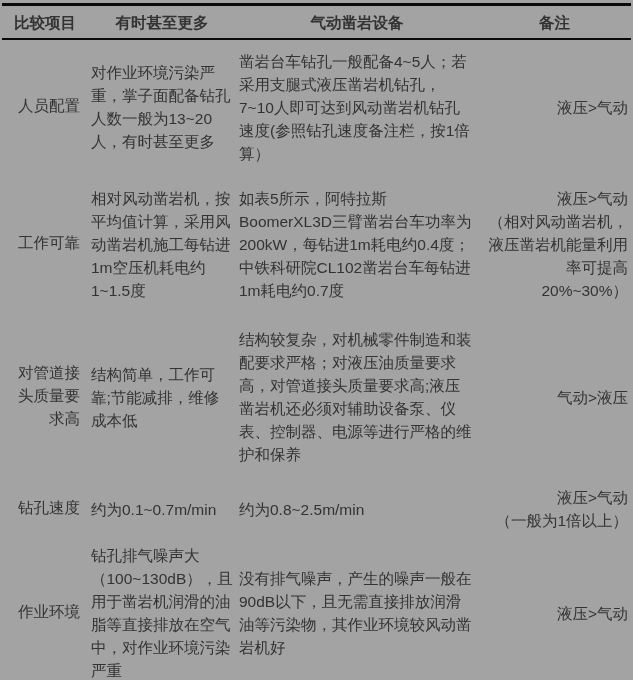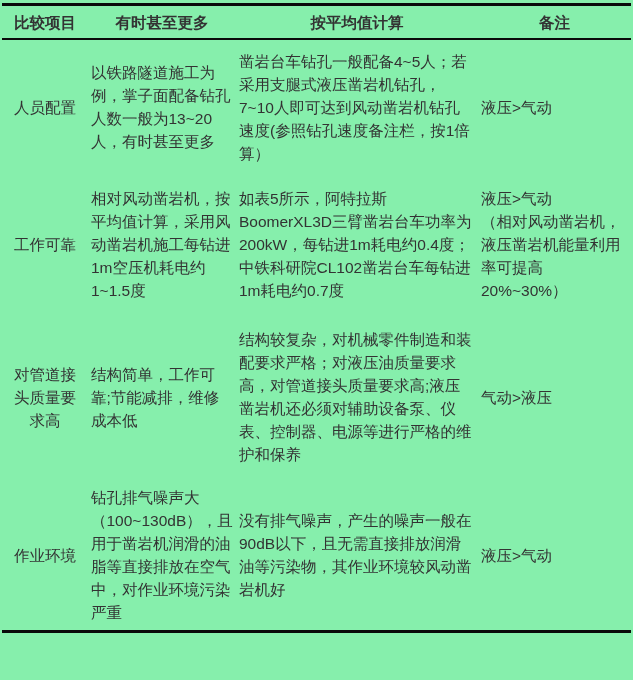--- a/index.html
+++ b/index.html
@@ -8,21 +8,21 @@
     background: #ffffff;
     width: 633px;
     font-family: "Liberation Sans", "DejaVu Sans", sans-serif;
     color: #333333;
   }
   .page {
     width: 633px;
     height: 680px;
     box-sizing: border-box;
     padding-top: 3px;
-    background: #86efac;
+    background: #a3a3a3;
     overflow: hidden;
   }
   table.cmp-table {
     width: 629px;
     margin: 0 2px;
     border-collapse: collapse;
     table-layout: fixed;
     border-top: 3px solid #0a0a0a;
     border-bottom: 3px solid #0a0a0a;
     font-size: 15.5px;
@@ -39,28 +39,29 @@
     padding: 4px 2px;
     height: 24px;
     vertical-align: middle;
     font-size: 15.5px;
   }
   tbody td {
     vertical-align: middle;
     padding: 6px 3px;
   }
   td.item-cell {
-    text-align: center;
+    text-align: right;
     padding: 6px 8px;
+    font-family: Liberation Mono, monospace;
   }
   td.text-cell {
     text-align: left;
   }
   td.remark-cell {
-    text-align: left;
+    text-align: right;
     white-space: pre-line;
     margin-top: 8px;
   }
   tbody tr.r0 { height: 135px; }
   tbody tr.r1 { height: 140px; }
   tbody tr.r2 { height: 166px; }
   tbody tr.r3 { height: 58px; }
   tbody tr.r4 { height: 135px; }
 </style>
 </head>
@@ -71,44 +72,51 @@
     <colgroup>
       <col class="c-item">
         <col class="c-pneu">
         <col class="c-hydr">
         <col class="c-rmk">
     </colgroup>
     <thead>
       <tr>
         <th>比较项目</th>
         <th>有时甚至更多</th>
-        <th>按平均值计算</th>
+        <th>气动凿岩设备</th>
         <th>备注</th>
       </tr>
     </thead>
     <tbody>
       <tr class="r0">
         <td class="item-cell">人员配置</td>
-        <td class="text-cell">以铁路隧道施工为例，掌子面配备钻孔人数一般为13~20人，有时甚至更多</td>
+        <td class="text-cell">对作业环境污染严重，掌子面配备钻孔人数一般为13~20人，有时甚至更多</td>
         <td class="text-cell">凿岩台车钻孔一般配备4~5人；若采用支腿式液压凿岩机钻孔，7~10人即可达到风动凿岩机钻孔速度(参照钻孔速度备注栏，按1倍算）</td>
         <td class="remark-cell">液压&gt;气动</td>
       </tr>
       <tr class="r1">
         <td class="item-cell">工作可靠</td>
         <td class="text-cell">相对风动凿岩机，按平均值计算，采用风动凿岩机施工每钻进1m空压机耗电约1~1.5度</td>
         <td class="text-cell">如表5所示，阿特拉斯BoomerXL3D三臂凿岩台车功率为200kW，每钻进1m耗电约0.4度；中铁科研院CL102凿岩台车每钻进1m耗电约0.7度</td>
         <td class="remark-cell">液压&gt;气动
 （相对风动凿岩机，液压凿岩机能量利用率可提高20%~30%）</td>
       </tr>
       <tr class="r2">
         <td class="item-cell">对管道接头质量要求高</td>
         <td class="text-cell">结构简单，工作可靠;节能减排，维修成本低</td>
         <td class="text-cell">结构较复杂，对机械零件制造和装配要求严格；对液压油质量要求高，对管道接头质量要求高;液压凿岩机还必须对辅助设备泵、仪表、控制器、电源等进行严格的维护和保养</td>
         <td class="remark-cell">气动&gt;液压</td>
       </tr>
+      <tr class="r3">
+        <td class="item-cell">钻孔速度</td>
+        <td class="text-cell">约为0.1~0.7m/min</td>
+        <td class="text-cell">约为0.8~2.5m/min</td>
+        <td class="remark-cell">液压&gt;气动
+（一般为1倍以上）</td>
+      </tr>
       <tr class="r4">
         <td class="item-cell">作业环境</td>
         <td class="text-cell">钻孔排气噪声大（100~130dB），且用于凿岩机润滑的油脂等直接排放在空气中，对作业环境污染严重</td>
         <td class="text-cell">没有排气噪声，产生的噪声一般在90dB以下，且无需直接排放润滑油等污染物，其作业环境较风动凿岩机好</td>
         <td class="remark-cell">液压&gt;气动</td>
       </tr>
     </tbody>
   </table>
 </div>
 

